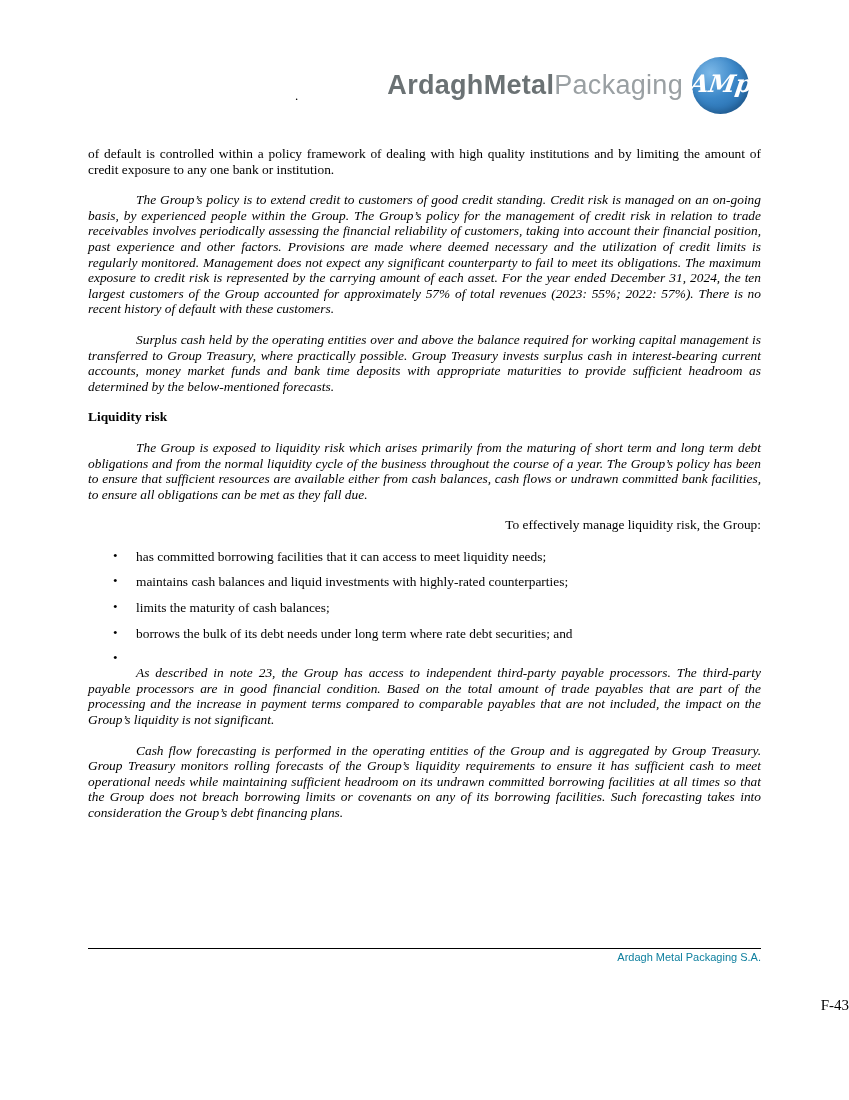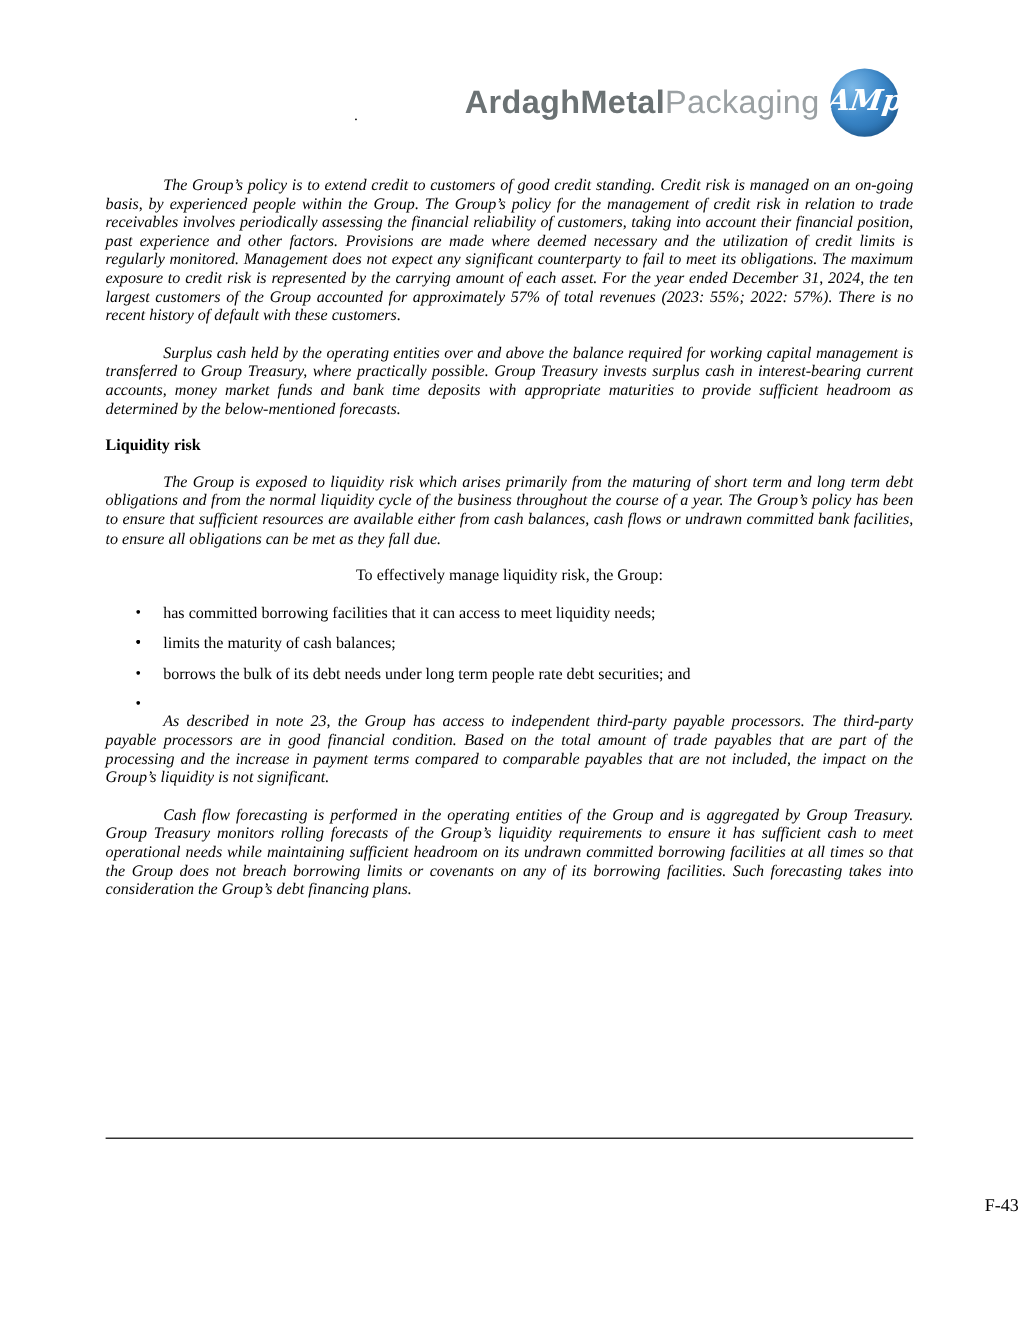--- a/index.html
+++ b/index.html
@@ -48,21 +48,21 @@
     font-size:13.4px; line-height:15.6px;
     text-align:justify;
   }
   .para { margin-bottom:15px; }
   .indent { text-indent:48px;font-style:italic; }
   .heading {
     font-size:13.4px; font-weight:bold;
     text-align:left;
     margin:4px 0 15px;
   }
-  .lead-line { text-align:center; }
+  .lead-line { text-align:right; }
   .bullet-list {
     list-style:none;
     margin:16px 0 24px;
   }
   .bullet-list li {
     position:relative;
     padding-left:48px;
     margin-bottom:10px;
     text-align:left;
   }
@@ -98,49 +98,52 @@
   <header class="logo">
     <span class="logo-words"><span class="logo-w-bold">Ardagh</span><span class="logo-w-bold">Metal</span><span class="logo-w-light">Packaging</span></span>
     <span class="logo-mark">
       <span class="logo-mark-text">AMp</span>
     </span>
   </header>
 
   <div class="stray-dot">.</div>
 
   <main class="content">
+    <p class="para">of default is controlled within a policy framework of dealing with high quality institutions and by limiting the amount of credit exposure to any one bank or institution.</p>
     <p class="para indent">The Group’s policy is to extend credit to customers of good credit standing. Credit risk is managed on an on-going basis, by experienced people within the Group. The Group’s policy for the management of credit risk in relation to trade receivables involves periodically assessing the financial reliability of customers, taking into account their financial position, past experience and other factors. Provisions are made where deemed necessary and the utilization of credit limits is regularly monitored. Management does not expect any significant counterparty to fail to meet its obligations. The maximum exposure to credit risk is represented by the carrying amount of each asset. For the year ended December 31, 2024, the ten largest customers of the Group accounted for approximately 57% of total revenues (2023: 55%; 2022: 57%). There is no recent history of default with these customers.</p>
     <p class="para indent">Surplus cash held by the operating entities over and above the balance required for working capital management is transferred to Group Treasury, where practically possible. Group Treasury invests surplus cash in interest-bearing current accounts, money market funds and bank time deposits with appropriate maturities to provide sufficient headroom as determined by the below-mentioned forecasts.</p>
 
     <h3 class="heading">Liquidity risk</h3>
 
     <p class="para indent">The Group is exposed to liquidity risk which arises primarily from the maturing of short term and long term debt obligations and from the normal liquidity cycle of the business throughout the course of a year. The Group’s policy has been to ensure that sufficient resources are available either from cash balances, cash flows or undrawn committed bank facilities, to ensure all obligations can be met as they fall due.</p>
     <p class="para lead-line">To effectively manage liquidity risk, the Group:</p>
 
     <ul class="bullet-list">
       <li>
         <span class="dot">•</span>
         <span>has committed borrowing facilities that it can access to meet liquidity needs;</span>
       </li>
       <li>
         <span class="dot">•</span>
+        <span>maintains cash balances and liquid investments with highly-rated counterparties;</span>
       </li>
       <li>
         <span class="dot">•</span>
         <span>limits the maturity of cash balances;</span>
       </li>
       <li>
         <span class="dot">•</span>
-        <span>borrows the bulk of its debt needs under long term people rate debt securities; and</span>
+        <span>borrows the bulk of its debt needs under long term where rate debt securities; and</span>
       </li>
       <li>
         <span class="dot">•</span>
       </li>
     </ul>
 
     <p class="para indent">As described in note 23, the Group has access to independent third-party payable processors. The third-party payable processors are in good financial condition. Based on the total amount of trade payables that are part of the processing and the increase in payment terms compared to comparable payables that are not included, the impact on the Group’s liquidity is not significant.</p>
     <p class="para indent mt-sm">Cash flow forecasting is performed in the operating entities of the Group and is aggregated by Group Treasury. Group Treasury monitors rolling forecasts of the Group’s liquidity requirements to ensure it has sufficient cash to meet operational needs while maintaining sufficient headroom on its undrawn committed borrowing facilities at all times so that the Group does not breach borrowing limits or covenants on any of its borrowing facilities. Such forecasting takes into consideration the Group’s debt financing plans.</p>
   </main>
 
   <div class="footer-rule"></div>
+  <div class="footer-company">Ardagh Metal Packaging S.A.</div>
   <div class="page-number">F-43</div>
 
 </div>
 
 </body></html>

